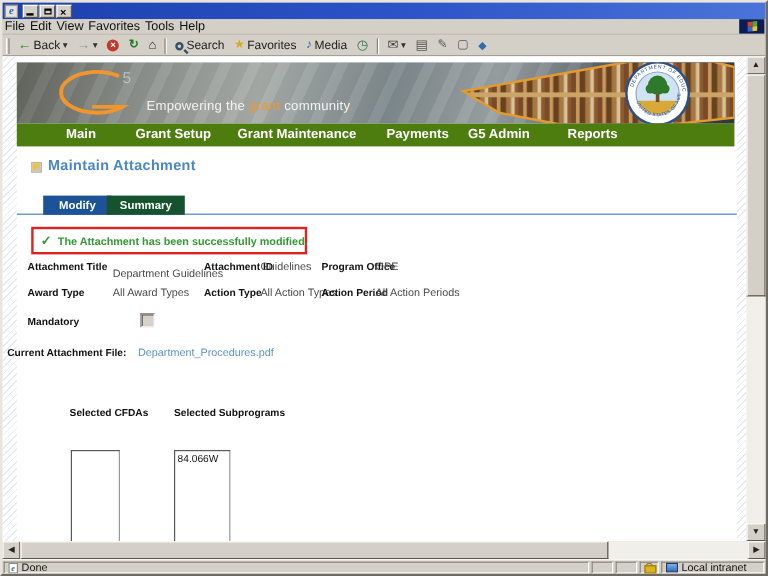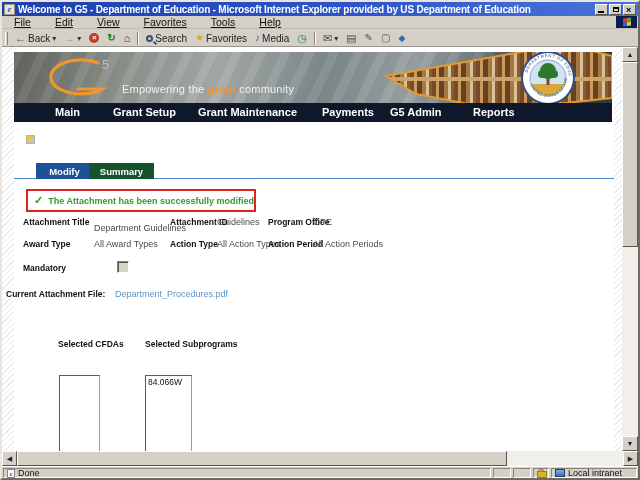--- a/index.html
+++ b/index.html
@@ -17,21 +17,21 @@
   .winbtn{width:13px;height:11px;background:#d4d0c8;border:1px solid;border-color:#fff #5a564e #5a564e #fff;
     margin-left:1px;position:relative;flex:0 0 auto;}
   .winbtn i{position:absolute;}
   .btn-min i{left:2px;bottom:1px;width:6px;height:2px;background:#000;}
   .btn-restore i{left:3px;top:2px;width:6px;height:5px;border:1px solid #000;border-top-width:2px;}
   .btn-close i{left:2px;top:0;font:bold 9px/11px "Liberation Sans",sans-serif;color:#000;font-style:normal;}
   .btn-close i::before{content:"×";}
   
   .menubar{position:absolute;left:0;top:14px;right:0;height:13px;background:#d4d0c8;
     display:flex;align-items:center;font-size:10.5px;color:#111;border-bottom:1px solid #c0bcb4;}
-  .menubar .mitem{padding:0 12px;text-decoration:underline;}
+  .menubar .mitem{padding:0 2px;}
   .throbber{position:absolute;right:1px;top:0;width:21px;height:12px;background:#0a1e55;
     display:flex;align-items:center;justify-content:center;}
   .flag{width:8px;height:8px;display:grid;grid-template-columns:4px 4px;grid-template-rows:4px 4px;transform:skewY(-6deg);}
   .flag b:nth-child(1){background:#d43d2a;} .flag b:nth-child(2){background:#58a43a;}
   .flag b:nth-child(3){background:#3a66c8;} .flag b:nth-child(4){background:#e8c531;}
   
   .toolbar{position:absolute;left:0;top:28px;right:0;height:17px;background:#d4d0c8;
     display:flex;align-items:center;font-size:10px;color:#222;border-bottom:1px solid #9a958c;padding-left:2px;}
   .grip{width:3px;height:13px;border-left:1px solid #fff;border-right:1px solid #8a857c;margin:0 3px 0 1px;}
   .tbtn{display:flex;align-items:center;gap:2px;padding:1px 4px;white-space:nowrap;}
@@ -63,25 +63,25 @@
   
   .banner{position:absolute;left:12px;top:5px;width:598px;height:51px;overflow:hidden;
     background:linear-gradient(105deg,#63655e 0%,#8e938e 18%,#a8adaa 34%,#7f8a8e 52%,#9aa2a4 66%,#5c666d 82%,#474f55 100%);}
   .banner .streaks{position:absolute;inset:0;
     background:repeating-linear-gradient(115deg,rgba(255,255,255,.06) 0 9px,rgba(0,0,0,.04) 9px 22px);}
   .board{position:absolute;right:0;top:0;width:118px;height:51px;
     background:linear-gradient(110deg,#5a6166,#3e464c 60%,#2f363c);}
   .wedge{position:absolute;left:0;top:0;width:598px;height:51px;}
   .logoG{position:absolute;left:20px;top:2px;}
   .tagline{position:absolute;left:108px;top:31px;font-size:11px;color:#f2f2f2;letter-spacing:.2px;white-space:nowrap;}
-  .tagline .accent{color:#f0962c;font-weight:bold;}
+  .tagline .accent{color:#f0962c;font-weight:normal;}
   .seal{position:absolute;left:506px;top:-2px;}
   .chalk{position:absolute;right:6px;top:2px;opacity:.55;}
   
-  .navbar{position:absolute;left:12px;top:56px;width:598px;height:19px;background:#0f172a;}
+  .navbar{position:absolute;left:12px;top:56px;width:598px;height:19px;background:#4d7c0f;}
   .navbar .nitem{position:absolute;top:3px;color:#fff;font-size:11px;font-weight:bold;white-space:nowrap;}
   .nitem:nth-child(1){left:41px;} .nitem:nth-child(2){left:99px;} .nitem:nth-child(3){left:184px;}
   .nitem:nth-child(4){left:308px;} .nitem:nth-child(5){left:376px;} .nitem:nth-child(6){left:459px;}
   
   .hicon{position:absolute;left:24px;top:88px;width:9px;height:9px;border:1px solid #b8b4aa;
     background:linear-gradient(135deg,#f2c23a 0 55%,#c9c5bb 55%);}
   .heading{position:absolute;left:38px;top:84px;font-size:12px;font-weight:bold;color:#4a86c8;letter-spacing:.3px;}
   
   .tabline{position:absolute;left:12px;right:6px;top:116px;height:16px;border-bottom:1px solid #4a86c8;}
   .tab{position:absolute;top:116px;height:16px;color:#fff;font-size:9.5px;font-weight:bold;
@@ -137,21 +137,20 @@
   .lock::after{content:"";position:absolute;left:0;bottom:0;width:8px;height:5px;background:#d8b41e;border:1px solid #9a7d14;}
   .net-icon{width:10px;height:8px;background:linear-gradient(#7fb2e8,#2f6fc0);border:1px solid #1d3d66;flex:0 0 auto;}
 </style>
 </head>
 <body>
 
 <div class="screen">
 
   <div class="titlebar">
     <span class="appicon">e</span>
-    <span class="titletext">Welcome to G5 - Department of Education - Microsoft Internet Explorer provided by US Department of Education</span>
     <span class="winbtn btn-min">
         <i></i>
       </span>
     <span class="winbtn btn-restore">
         <i></i>
       </span>
     <span class="winbtn btn-close">
         <i></i>
       </span>
   </div>
@@ -284,20 +283,21 @@
       <div class="navbar">
         <span class="nitem">Main</span>
         <span class="nitem">Grant Setup</span>
         <span class="nitem">Grant Maintenance</span>
         <span class="nitem">Payments</span>
         <span class="nitem">G5 Admin</span>
         <span class="nitem">Reports</span>
       </div>
 
       <span class="hicon"></span>
+      <span class="heading">Maintain Attachment</span>
 
       <div class="tabline"></div>
       <div class="tab tab-modify">Modify</div>
       <div class="tab tab-summary">Summary</div>
 
       <div class="msgbox">
         <span class="msgcheck">✓</span>
         <span class="msgtext">The Attachment has been successfully modified.</span>
       </div>
 

